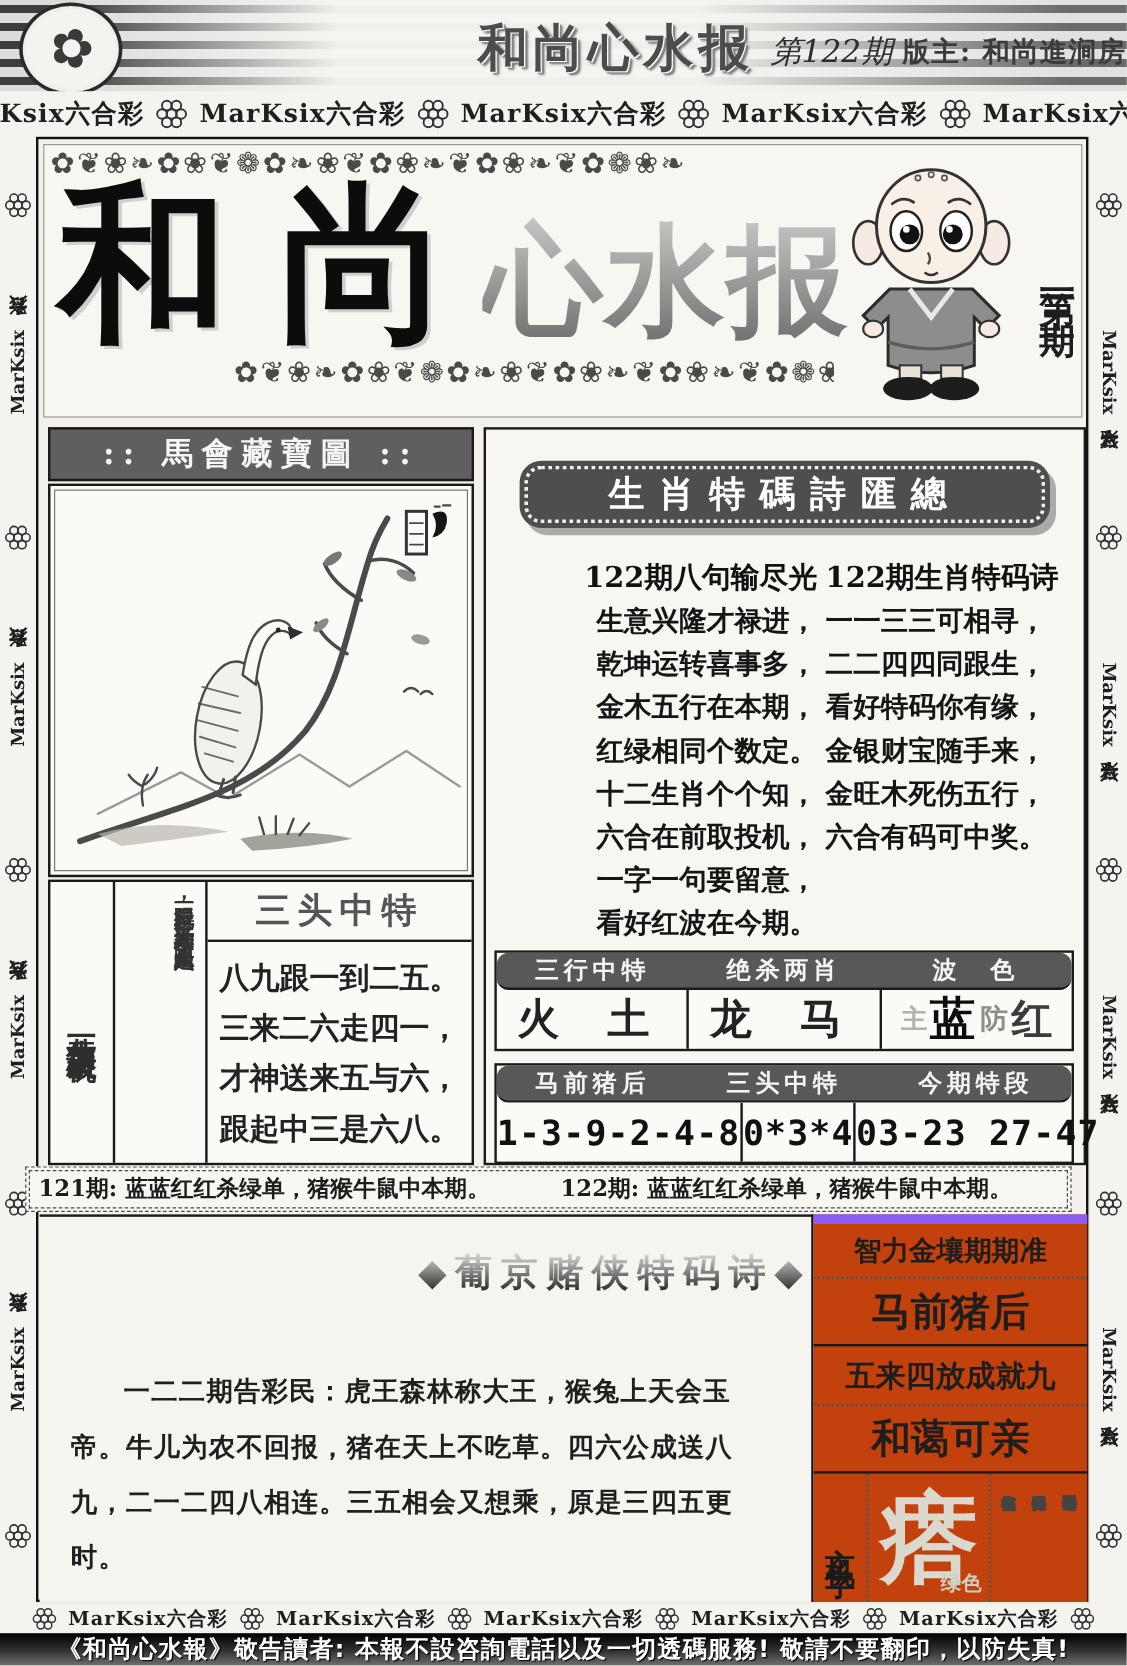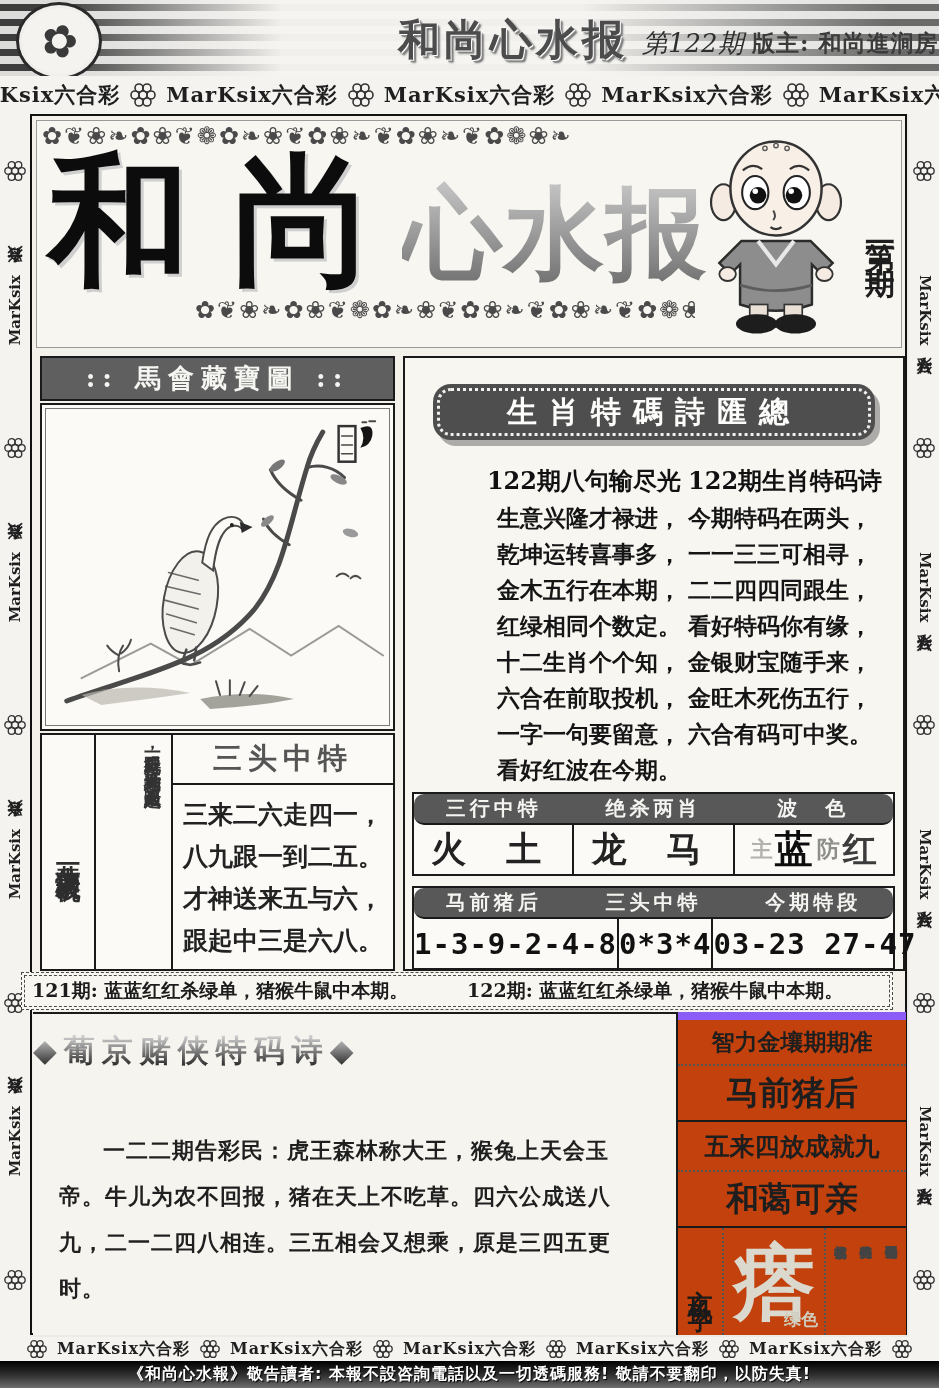--- a/index.html
+++ b/index.html
@@ -113,21 +113,21 @@
   
   #history{left:21px;top:972px;width:872px;height:38px;box-sizing:border-box;background:#f8f6f1;
     border:1px dashed #4a4a4a;outline:1px dashed #4a4a4a;outline-offset:-4px;
     display:flex;align-items:center;}
   #history span{flex:1;font-size:19px;font-weight:800;color:#1c1c1c;white-space:nowrap;padding-left:10px;
     font-family:"DejaVu Serif","Liberation Serif",serif;}
 
   
   #bottom-left{left:33px;top:1012px;width:645px;height:323px;box-sizing:border-box;border-top:2px solid #1a1a1a;border-right:2px solid #1a1a1a;
     background:#f6f4ee;}
-  #pujing-title{margin-top:16px;text-align:left;font-size:31px;font-weight:900;letter-spacing:7px;color:#4a4a4a;
+  #pujing-title{margin-top:26px;text-align:right;font-size:31px;font-weight:900;letter-spacing:7px;color:#4a4a4a;
     background:linear-gradient(180deg,#d9d9d9 10%,#2c2c2c 85%);-webkit-background-clip:text;background-clip:text;
     -webkit-text-fill-color:transparent;}
   #pujing-body{margin:56px 26px 0 26px;font-size:22px;font-weight:800;color:#1f1f1f;line-height:46px;text-indent:2em;
     letter-spacing:1px;}
   #bottom-right{left:678px;top:1012px;width:228px;height:323px;box-sizing:border-box;border-top:8px solid #8b5cf6;background:#c2410c;
     display:flex;flex-direction:column;}
   .tip{display:flex;align-items:center;justify-content:center;white-space:nowrap;
     font-family:"DejaVu Serif","Liberation Serif",serif;color:#1e1e1e;box-sizing:border-box;}
   #tip-0{height:46px;font-size:23px;font-weight:800;border-bottom:2px dotted #555;}
   #tip-1{height:56px;font-size:33px;font-weight:900;border-bottom:2px solid #1a1a1a;}
@@ -141,21 +141,21 @@
     display:flex;align-items:center;justify-content:center;}
   #xuanji-char{font-size:82px;font-weight:800;color:#dbd9cd;font-family:"DejaVu Serif","Liberation Serif",serif;line-height:1;}
   #xuanji-colornote{position:absolute;right:6px;bottom:4px;font-size:17px;color:#cfcdbf;font-weight:700;
     font-family:"DejaVu Serif","Liberation Serif",serif;}
   #xuanji-note{width:80px;display:flex;justify-content:space-around;padding:8px 2px;box-sizing:border-box;}
   .notecol{writing-mode:vertical-rl;text-orientation:upright;font-size:12.5px;color:#444;font-weight:600;line-height:1.1;}
 
   
   #footerbar{left:0;top:1361px;width:939px;height:27px;background:linear-gradient(180deg,#000 0%,#333 55%,#6e6e6e 100%);
     display:flex;align-items:center;justify-content:center;}
-  #footerbar span{color:#fff;font-size:16px;font-weight:800;letter-spacing:1px;white-space:nowrap;
+  #footerbar span{color:#fff;font-size:20px;font-weight:800;letter-spacing:1px;white-space:nowrap;
     text-shadow:1px 1px 1px #000;}
 
   svg .ink{stroke:#4a4a4a;fill:none;stroke-linecap:round;}
 </style>
 </head>
 <body>
 
 <div id="topheader" class="abs">
   <div class="fade"></div>
   <div id="hk-logo" class="abs">
@@ -478,22 +478,22 @@
     <path class="ink" d="M324 16 h4 M331 15 h6" stroke-width="2"></path>
   </svg>
 </div>
 
 <div id="huang-box" class="abs">
   <div id="huang-title" class="serif">黄大仙一语破天机</div>
   <div id="huang-body" class="serif">就得一跟三定，才神送来五与六，跟起中三是六八。</div>
   <div id="gangao">
     <div id="gangao-title" class="serif">三头中特</div>
     <div id="gangao-lines">
+        <div class="gangao-line">八九跟一到二五。</div>
         <div class="gangao-line">三来二六走四一，</div>
-        <div class="gangao-line">八九跟一到二五。</div>
         <div class="gangao-line">才神送来五与六，</div>
         <div class="gangao-line">跟起中三是六八。</div>
       </div>
   </div>
 </div>
 
 <div id="right-panel" class="abs"></div>
 <div id="zodiac-title-box" class="abs">
   <span class="serif">生肖特碼詩匯總</span>
 </div>
@@ -506,21 +506,20 @@
       <div class="poem-line">红绿相同个数定。</div>
       <div class="poem-line">十二生肖个个知，</div>
       <div class="poem-line">六合在前取投机，</div>
       <div class="poem-line">一字一句要留意，</div>
       <div class="poem-line">看好红波在今期。</div>
     </div>
 </div>
 <div id="poem-right" class="abs poemcol">
   <div class="poem-title">122期生肖特码诗</div>
   <div>
-      <div class="poem-line">今期特码在两头，</div>
       <div class="poem-line">一一三三可相寻，</div>
       <div class="poem-line">二二四四同跟生，</div>
       <div class="poem-line">看好特码你有缘，</div>
       <div class="poem-line">金银财宝随手来，</div>
       <div class="poem-line">金旺木死伤五行，</div>
       <div class="poem-line">六合有码可中奖。</div>
     </div>
 </div>
 
 <div id="table1" class="abs ztable">

